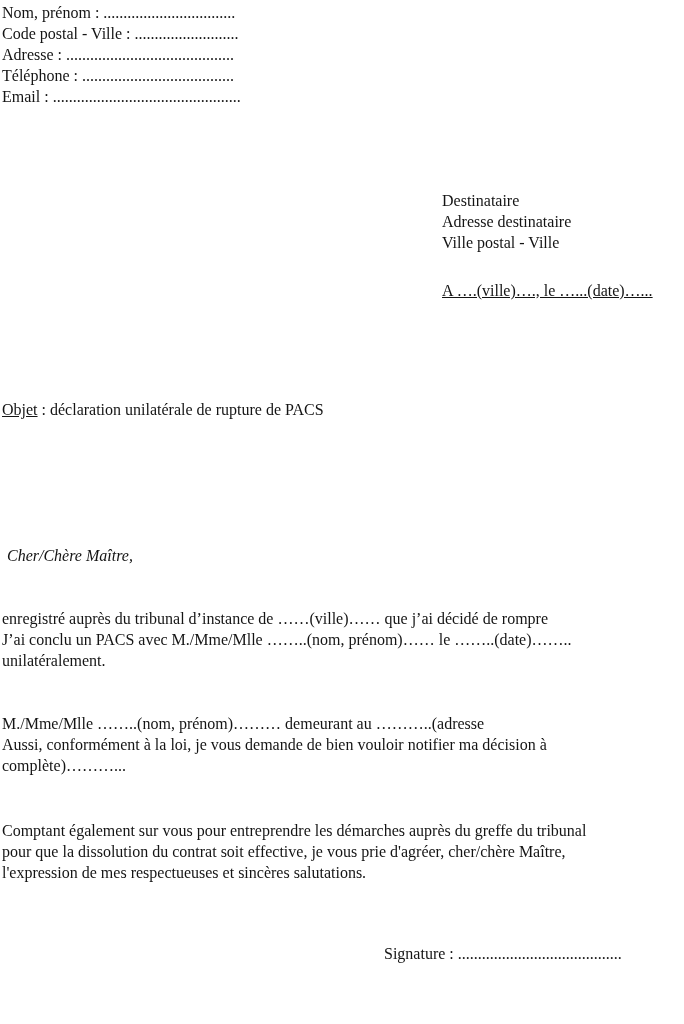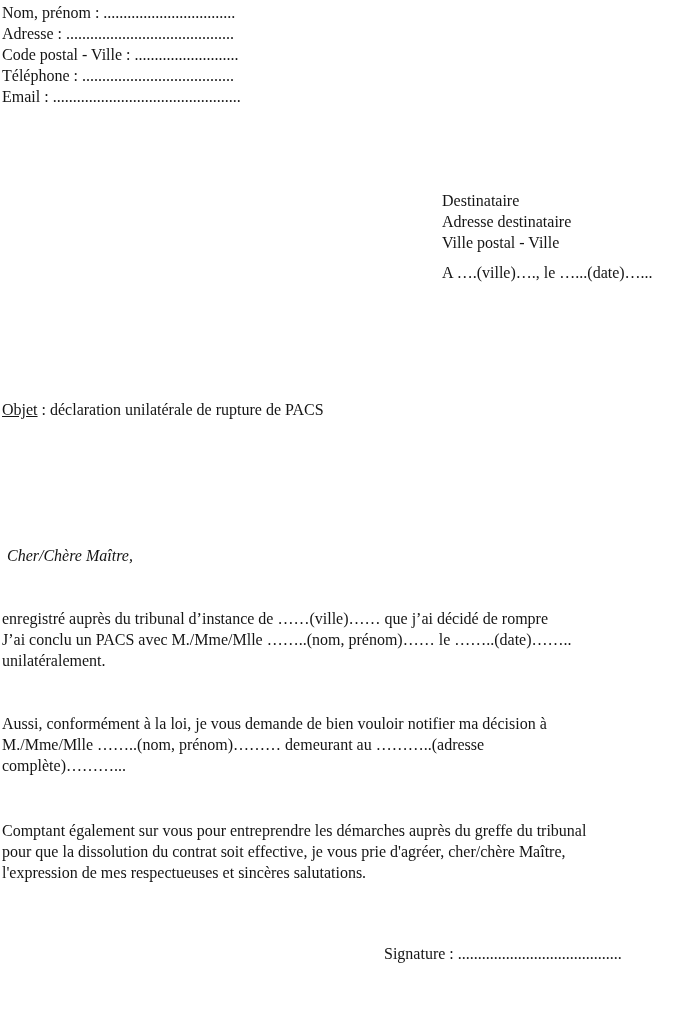--- a/index.html
+++ b/index.html
@@ -15,49 +15,49 @@
   .u { text-decoration: underline; text-align: center; }
   .para { left: 2px; width: 670px; }
 </style>
 </head>
 <body>
 
 <div>
 
   <div class="block sender">
     <div>Nom, prénom : .................................</div>
+    <div>Code postal - Ville : ..........................</div>
     <div>Adresse : ..........................................</div>
-    <div>Code postal - Ville : ..........................</div>
     <div>Téléphone : ......................................</div>
     <div>Email : ...............................................</div>
   </div>
 
   <div class="block recipient">
     <div>Destinataire</div>
     <div>Adresse destinataire</div>
     <div>Ville postal - Ville</div>
   </div>
 
-  <div class="line" style="left:442px; top:262px;">A ….(ville)…., le …...(date)…...</div>
+  <div class="line" style="left:442px; top:280px;text-decoration:underline;">A ….(ville)…., le …...(date)…...</div>
 
   <div class="line" style="left:2px; top:399px;">
     <span class="u">Objet</span><span> : déclaration unilatérale de rupture de PACS</span>
   </div>
 
   <div class="line" style="left:7px; top:545px;font-style:italic;">Cher/Chère Maître,</div>
 
   <div class="block para" style="top:608px;">
     <div class="l">enregistré auprès du tribunal d’instance de ……(ville)…… que j’ai décidé de rompre</div>
     <div class="l">J’ai conclu un PACS avec M./Mme/Mlle ……..(nom, prénom)…… le ……..(date)……..</div>
     <div class="l">unilatéralement.</div>
   </div>
 
   <div class="block para" style="top:713px;">
+    <div>M./Mme/Mlle ……..(nom, prénom)……… demeurant au ………..(adresse</div>
     <div>Aussi, conformément à la loi, je vous demande de bien vouloir notifier ma décision à</div>
-    <div>M./Mme/Mlle ……..(nom, prénom)……… demeurant au ………..(adresse</div>
     <div>complète)………...</div>
   </div>
 
   <div class="block para" style="top:820px;">
     <div>Comptant également sur vous pour entreprendre les démarches auprès du greffe du tribunal</div>
     <div>pour que la dissolution du contrat soit effective, je vous prie d'agréer, cher/chère Maître,</div>
     <div>l'expression de mes respectueuses et sincères salutations.</div>
   </div>
 
   <div class="line" style="left:384px; top:943px;">Signature : .........................................</div>

